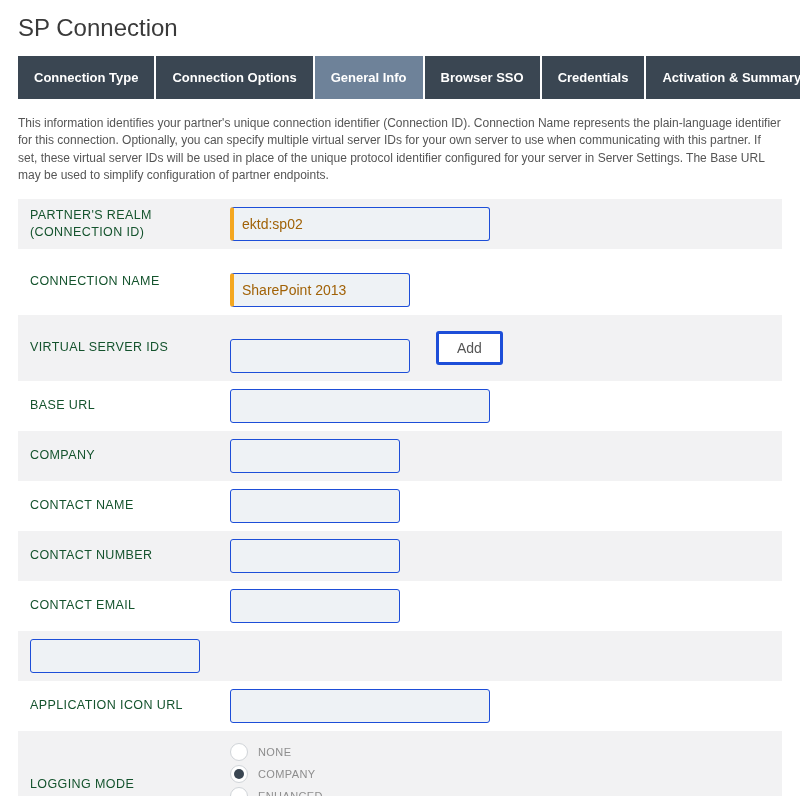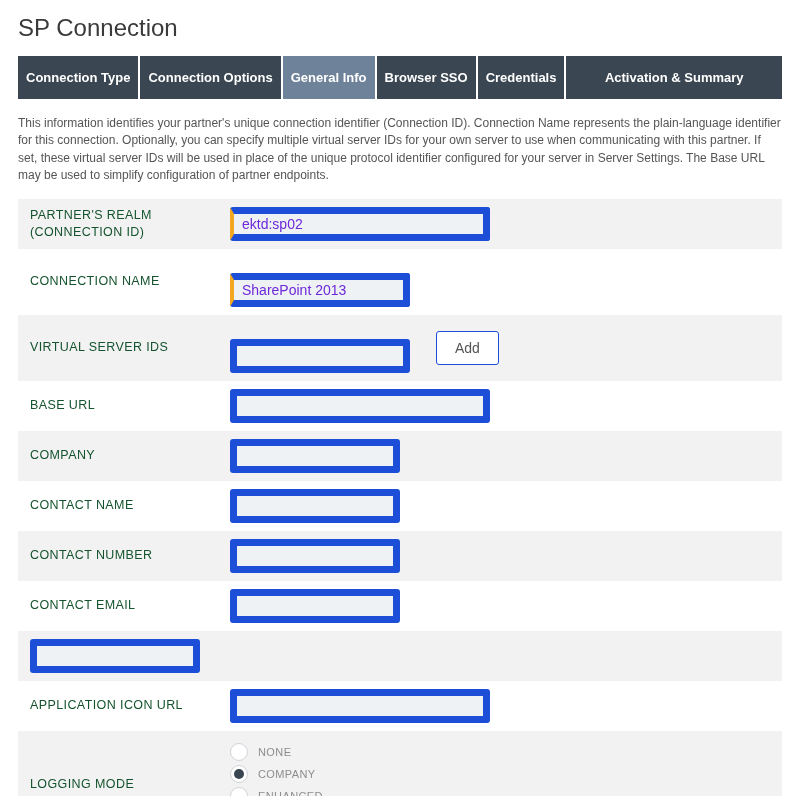--- a/index.html
+++ b/index.html
@@ -20,21 +20,21 @@
   .tabbar {
     display: flex;
     gap: 2px;
     margin-bottom: 16px;
   }
   .tab {
     background: #3a4652;
     color: #fff;
     font-size: 13px;
     font-weight: 600;
-    padding: 14px 8px;
+    padding: 14px 16px;
     text-align: center;
     cursor: pointer;
     white-space: nowrap;
   }
   .tab.active { background: #6e8299; }
   .tab:last-child { flex: 1 0 auto; }
   .intro {
     font-size: 12px;
     line-height: 1.45;
     color: #555;
@@ -51,37 +51,37 @@
     width: 200px;
     flex: 0 0 200px;
     font-size: 12.5px;
     letter-spacing: .4px;
     color: #14532d;
     text-transform: uppercase;
     line-height: 1.3;
   }
   .row-field { flex: 0 0 auto; display: flex; align-items: center; gap: 10px; }
   .inp {
-    border: 7px solid #1d4ed8;
+    border: 1px solid #1d4ed8;
     background: #eef2f5;
     height: 34px;
     border-radius: 3px;
     padding: 0 10px;
     font-size: 14px;
-    color: #6d28d9;
+    color: #a16207;
   }
   .inp.w260 { width: 260px; }
   .inp.w180 { width: 180px; margin-top: 16px; }
   .inp.w170 { width: 170px; }
   .inp.marked { border-left: 4px solid #f4a720; padding-left: 8px; }
   .btn-add {
     height: 34px;
     padding: 0 18px;
     background: #fff;
-    border: 1px solid #1d4ed8;
+    border: 3px solid #1d4ed8;
     border-radius: 3px;
     font-size: 14px;
     color: #555;
     cursor: pointer;
     margin-left: 16px;
   }
   .radio-stack {
     display: flex;
     flex-direction: column;
     gap: 4px;

